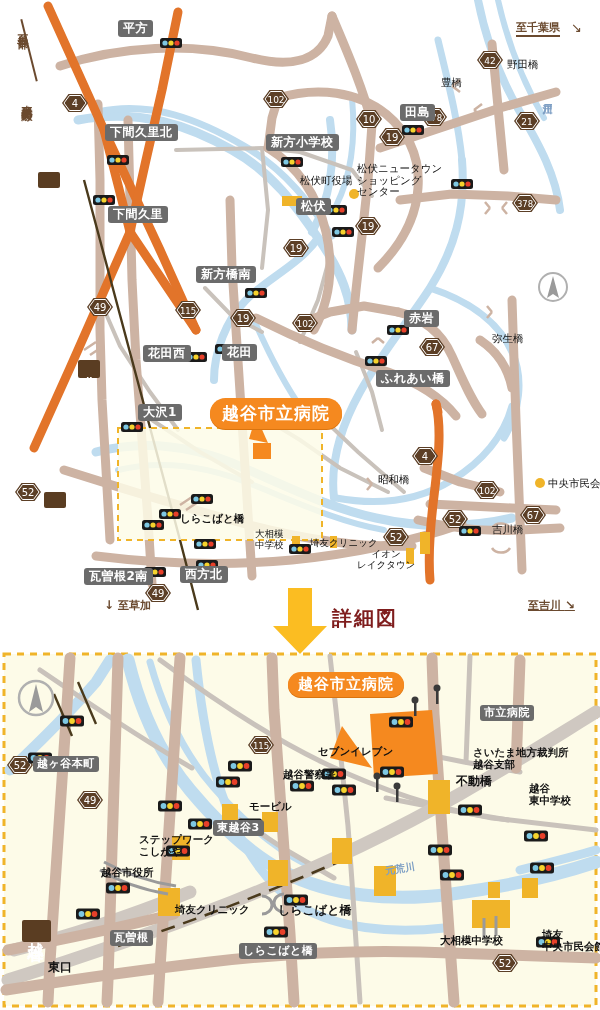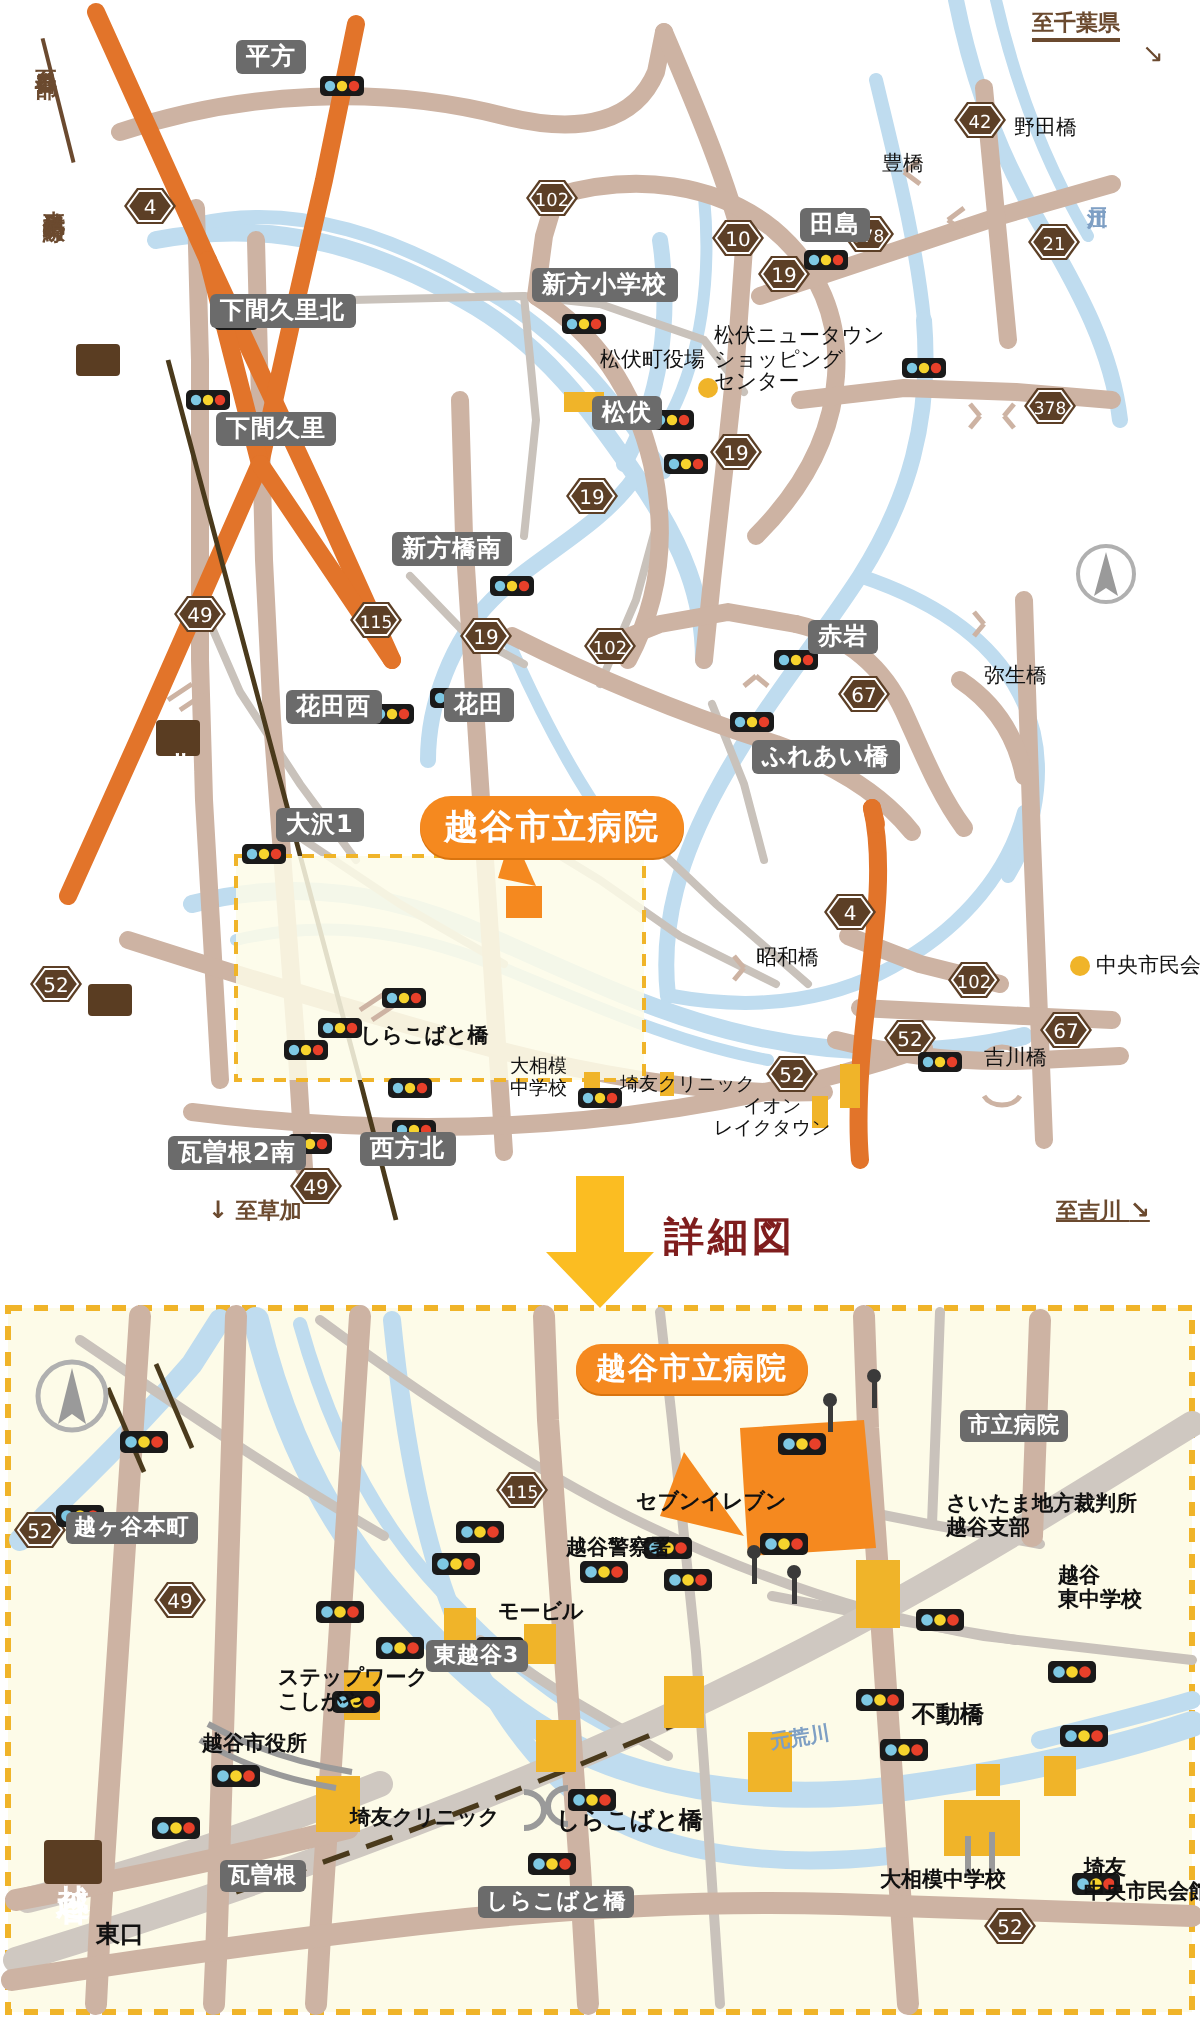--- a/index.html
+++ b/index.html
@@ -301,39 +301,39 @@
     <use href="#sig" transform="translate(470,531)"></use>
     <use href="#sig" transform="translate(170,514)"></use>
   </g>
 </svg>
 
 <div class="lbl to" style="left:14px;top:20px;">
   <span class="vtxt">至春日部</span>
 </div>
 <div class="lbl" style="left:28px;top:18px;width:2px;height:64px;border-left:2px solid #6b4a2f;transform:rotate(-14deg);"></div>
 
-<div class="lbl to" style="left:516px;top:4px;text-align:right;">
+<div class="lbl to" style="left:516px;top:20px;text-align:right;">
   <u>至千葉県</u>
 </div>
 <div class="lbl" style="left:571px;top:20px;color:#6b4a2f;font-size:13px;">↘</div>
 
 <div class="lbl to" style="left:104px;top:598px;">
   <span style="font-size:12px;">↓</span> <span>至草加</span>
 </div>
 <div class="lbl to" style="left:528px;top:598px;text-decoration:underline;">
   <span>至吉川</span> <span style="font-size:12px;">↘</span>
 </div>
 
 <div class="lbl vtxt" style="left:18px;top:96px;">東武伊勢崎線</div>
 <div class="lbl stn" style="left:38px;top:172px;">大袋</div>
 <div class="lbl stn" style="left:78px;top:360px;">北越谷</div>
 <div class="lbl stn" style="left:44px;top:492px;">越谷</div>
 
 <div class="lbl plate" style="left:118px;top:20px;">平方</div>
-<div class="lbl plate" style="left:105px;top:147px;">下間久里北</div>
+<div class="lbl plate" style="left:105px;top:124px;">下間久里北</div>
 <div class="lbl plate" style="left:108px;top:206px;">下間久里</div>
 <div class="lbl plate" style="left:266px;top:134px;">新方小学校</div>
 <div class="lbl plate" style="left:400px;top:104px;">田島</div>
 <div class="lbl plate" style="left:296px;top:198px;">松伏</div>
 <div class="lbl plate" style="left:196px;top:266px;">新方橋南</div>
 <div class="lbl plate" style="left:143px;top:345px;">花田西</div>
 <div class="lbl plate" style="left:222px;top:344px;">花田</div>
 <div class="lbl plate" style="left:404px;top:310px;">赤岩</div>
 <div class="lbl plate" style="left:376px;top:370px;">ふれあい橋</div>
 <div class="lbl plate" style="left:138px;top:404px;">大沢1</div>
@@ -529,20 +529,20 @@
 東中学校</div>
 <div class="lbl txt b" style="left:249px;top:800px;text-align:right;">モービル</div>
 <div class="lbl txt b" style="left:139px;top:833px;white-space:pre;line-height:12px;">ステップワーク
 こしがや</div>
 <div class="lbl txt b" style="left:101px;top:866px;">越谷市役所</div>
 <div class="lbl txt b" style="left:175px;top:903px;">埼友クリニック</div>
 <div class="lbl txt b" style="left:440px;top:934px;">大相模中学校</div>
 <div class="lbl txt b" style="left:542px;top:928px;white-space:pre;line-height:12px;">埼友
 中央市民会館</div>
 
-<div class="lbl txt l" style="left:456px;top:850px;">不動橋</div>
+<div class="lbl txt l" style="left:456px;top:774px;">不動橋</div>
 <div class="lbl txt l" style="left:278px;top:903px;">しらこばと橋</div>
 <div class="lbl river" style="left:385px;top:862px;transform:rotate(-9deg);">元荒川</div>
 
 <div class="lbl stn big" style="left:22px;top:920px;">越谷</div>
 <div class="lbl txt l" style="left:48px;top:960px;">東口</div>
 
 </div>
 
 </body></html>

